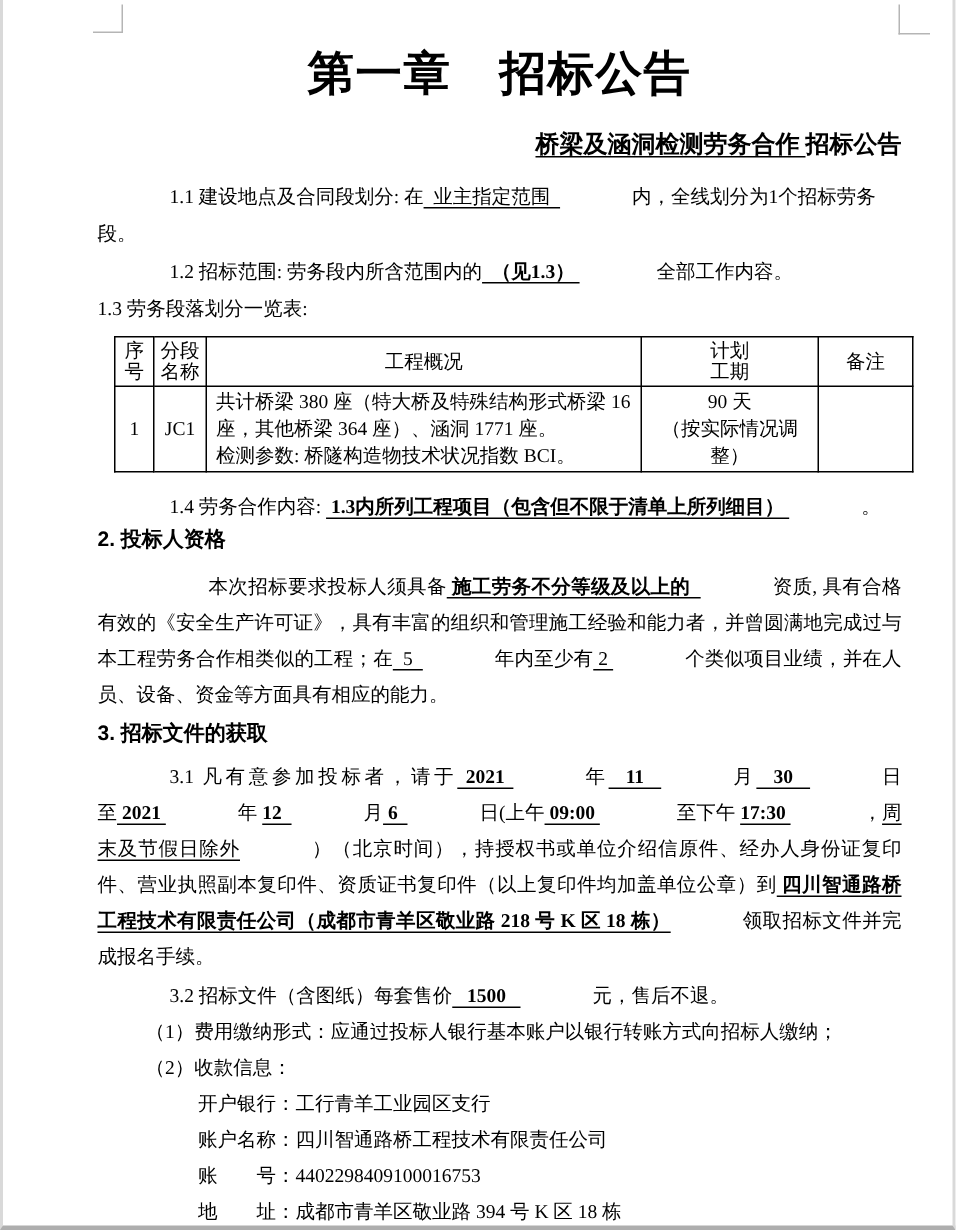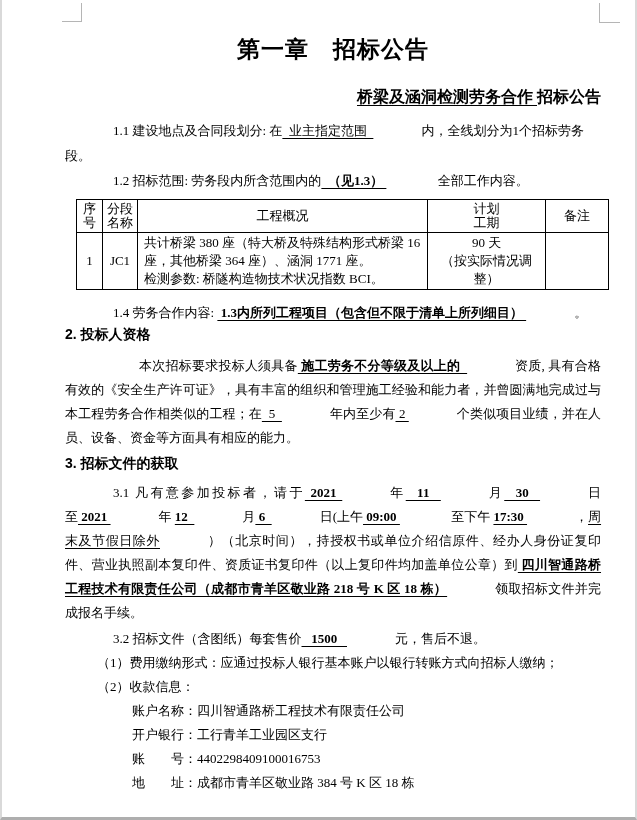--- a/index.html
+++ b/index.html
@@ -7,21 +7,21 @@
     position:relative;width:637px;height:820px;background:#ffffff;
     box-sizing:border-box;overflow:hidden;color:#000;
     border-left:2px solid #d9d9d9;border-right:2px solid #d9d9d9;border-bottom:3px solid #aeaeae;
     font-family:"Liberation Serif","DejaVu Serif",serif;
   }
   .crop-tl{position:absolute;left:60px;top:3px;width:19px;height:18px;
     border-right:1px solid #b5b5b5;border-bottom:1px solid #b5b5b5;}
   .crop-tr{position:absolute;left:597px;top:3px;width:20px;height:19px;
     border-left:1px solid #b5b5b5;border-bottom:1px solid #b5b5b5;}
   .content{padding:0 34px 0 63px;}
-  .doc-title{margin:36px 0 0;text-align:center;font-size:23px;line-height:26px;
+  .doc-title{margin:36px 0 0;text-align:center;font-size:31px;line-height:26px;
     font-weight:bold;letter-spacing:1px;
     font-family:"Liberation Sans","DejaVu Sans",sans-serif;}
   .doc-subtitle{margin:24px 0 0;text-align:right;font-size:16px;line-height:22px;font-weight:bold;
     font-family:Liberation Serif, serif;}
   .sec-h{font-family:"Liberation Sans","DejaVu Sans",sans-serif;font-weight:bold;
     font-size:14px;line-height:19px;margin:18px 0 0;}
   .sec-h.h2{margin-top:0;}
   .sec-h.h3{margin-top:4px;}
   .clause{font-size:13px;line-height:25px;margin:10px 0 0;}
   .clause.follow{margin-top:0;}
@@ -50,20 +50,21 @@
 
   <div class="content">
 
     <div class="doc-title">第一章　招标公告</div>
 
     <div class="doc-subtitle"><span class="u">桥梁及涵洞检测劳务合作 </span><span>招标公告</span></div>
 
 
     <p class="clause"><span class="seg-n">1.1 建设地点及合同段划分: 在</span><span class="seg-u">&nbsp;&nbsp;业主指定范围&nbsp;&nbsp;</span><span class="seg-n">内，全线划分为1个招标劳务段。</span></p>
     <p class="clause follow"><span class="seg-n">1.2 招标范围: 劳务段内所含范围内的</span><span class="seg-bu">&nbsp;&nbsp;（见1.3）&nbsp;</span><span class="seg-n">&nbsp;全部工作内容。</span></p>
+    <p class="clause follow">1.3 劳务段落划分一览表:</p>
 
     <table class="bid-table">
       <colgroup>
         <col style="width:26px">
           <col style="width:35px">
           <col style="width:290px">
         <col style="width:118px">
           <col style="width:63px">
       </colgroup>
       <thead>
@@ -94,19 +95,19 @@
     <p class="clause"><span class="seg-n">1.4 劳务合作内容: </span><span class="seg-bu">&nbsp;1.3内所列工程项目（包含但不限于清单上所列细目）&nbsp;</span><span class="seg-n">。</span></p>
 
     <div class="sec-h h2">2. 投标人资格</div>
     <p class="body-para"><span class="seg-n">本次招标要求投标人须具备</span><span class="seg-bu">&nbsp;施工劳务不分等级及以上的&nbsp;&nbsp;</span><span class="seg-n">资质, 具有合格有效的《安全生产许可证》，具有丰富的组织和管理施工经验和能力者，并曾圆满地完成过与本工程劳务合作相类似的工程；在</span><span class="seg-u">&nbsp;&nbsp;5&nbsp;&nbsp;</span><span class="seg-n">年内至少有</span><span class="seg-u">&nbsp;2&nbsp;</span><span class="seg-n">个类似项目业绩，并在人员、设备、资金等方面具有相应的能力。</span></p>
 
     <div class="sec-h h3">3. 招标文件的获取</div>
     <p class="p31"><span class="seg-n">3.1 凡有意参加投标者，请于</span><span class="seg-bu">&nbsp;2021&nbsp;</span><span class="seg-n">年</span><span class="seg-bu">&nbsp;&nbsp;11&nbsp;&nbsp;</span><span class="seg-n">月</span><span class="seg-bu">&nbsp;&nbsp;30&nbsp;&nbsp;</span><span class="seg-n">日至</span><span class="seg-bu">&nbsp;2021&nbsp;</span><span class="seg-n">年&nbsp;</span><span class="seg-bu">12&nbsp;&nbsp;</span><span class="seg-n">月</span><span class="seg-bu">&nbsp;6&nbsp;&nbsp;</span><span class="seg-n">日(上午</span><span class="seg-bu">&nbsp;09:00&nbsp;</span><span class="seg-n">&nbsp;至下午&nbsp;</span><span class="seg-bu">17:30&nbsp;</span><span class="seg-n">，</span><span class="seg-u">周末及节假日除外</span><span class="seg-n">）（北京时间），持授权书或单位介绍信原件、经办人身份证复印件、营业执照副本复印件、资质证书复印件（以上复印件均加盖单位公章）到</span><span class="seg-bu">&nbsp;四川智通路桥工程技术有限责任公司（成都市青羊区敬业路&nbsp;218&nbsp;号&nbsp;K&nbsp;区&nbsp;18&nbsp;栋）</span><span class="seg-n">领取招标文件并完成报名手续。</span></p>
     <p class="p32"><span class="seg-n">3.2 招标文件（含图纸）每套售价</span><span class="seg-bu">&nbsp;&nbsp;&nbsp;1500&nbsp;&nbsp;&nbsp;</span><span class="seg-n">元，售后不退。</span></p>
     <p class="sub-item">（1）费用缴纳形式：应通过投标人银行基本账户以银行转账方式向招标人缴纳；</p>
     <p class="sub-item">（2）收款信息：</p>
+    <p class="acct-line">开户银行：工行青羊工业园区支行</p>
     <p class="acct-line">账户名称：四川智通路桥工程技术有限责任公司</p>
-    <p class="acct-line">开户银行：工行青羊工业园区支行</p>
     <p class="acct-line">账　　号：4402298409100016753</p>
-    <p class="acct-line">地　　址：成都市青羊区敬业路 384 号 K 区 18 栋</p>
+    <p class="acct-line">地　　址：成都市青羊区敬业路 394 号 K 区 18 栋</p>
 
   </div>
 </div>
 
 </body></html>

